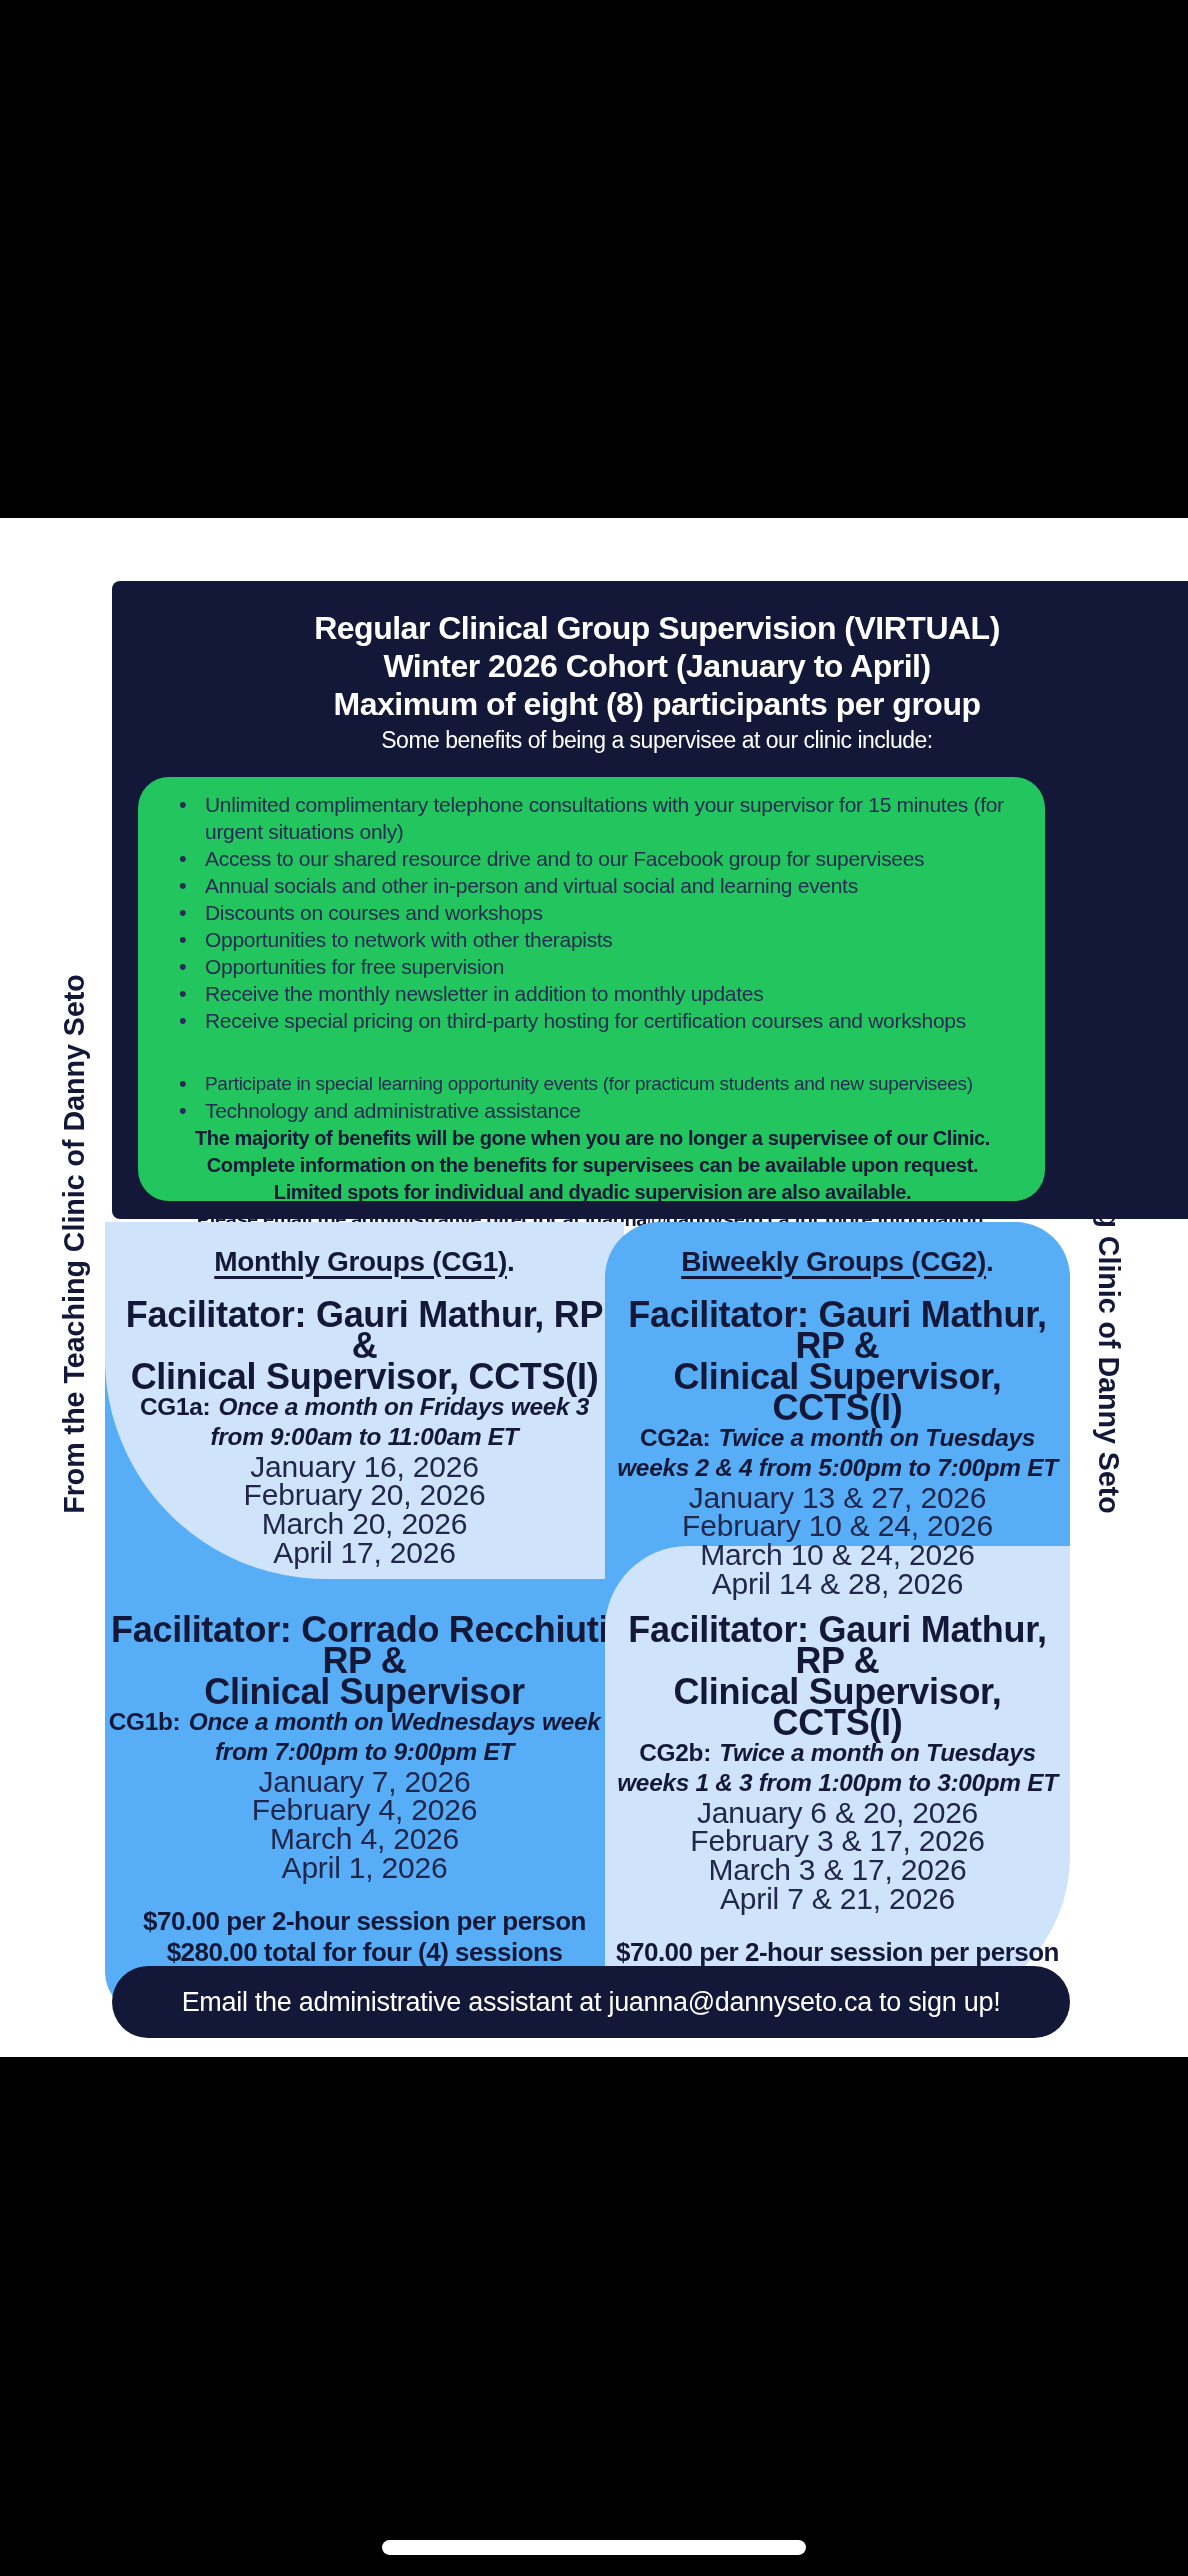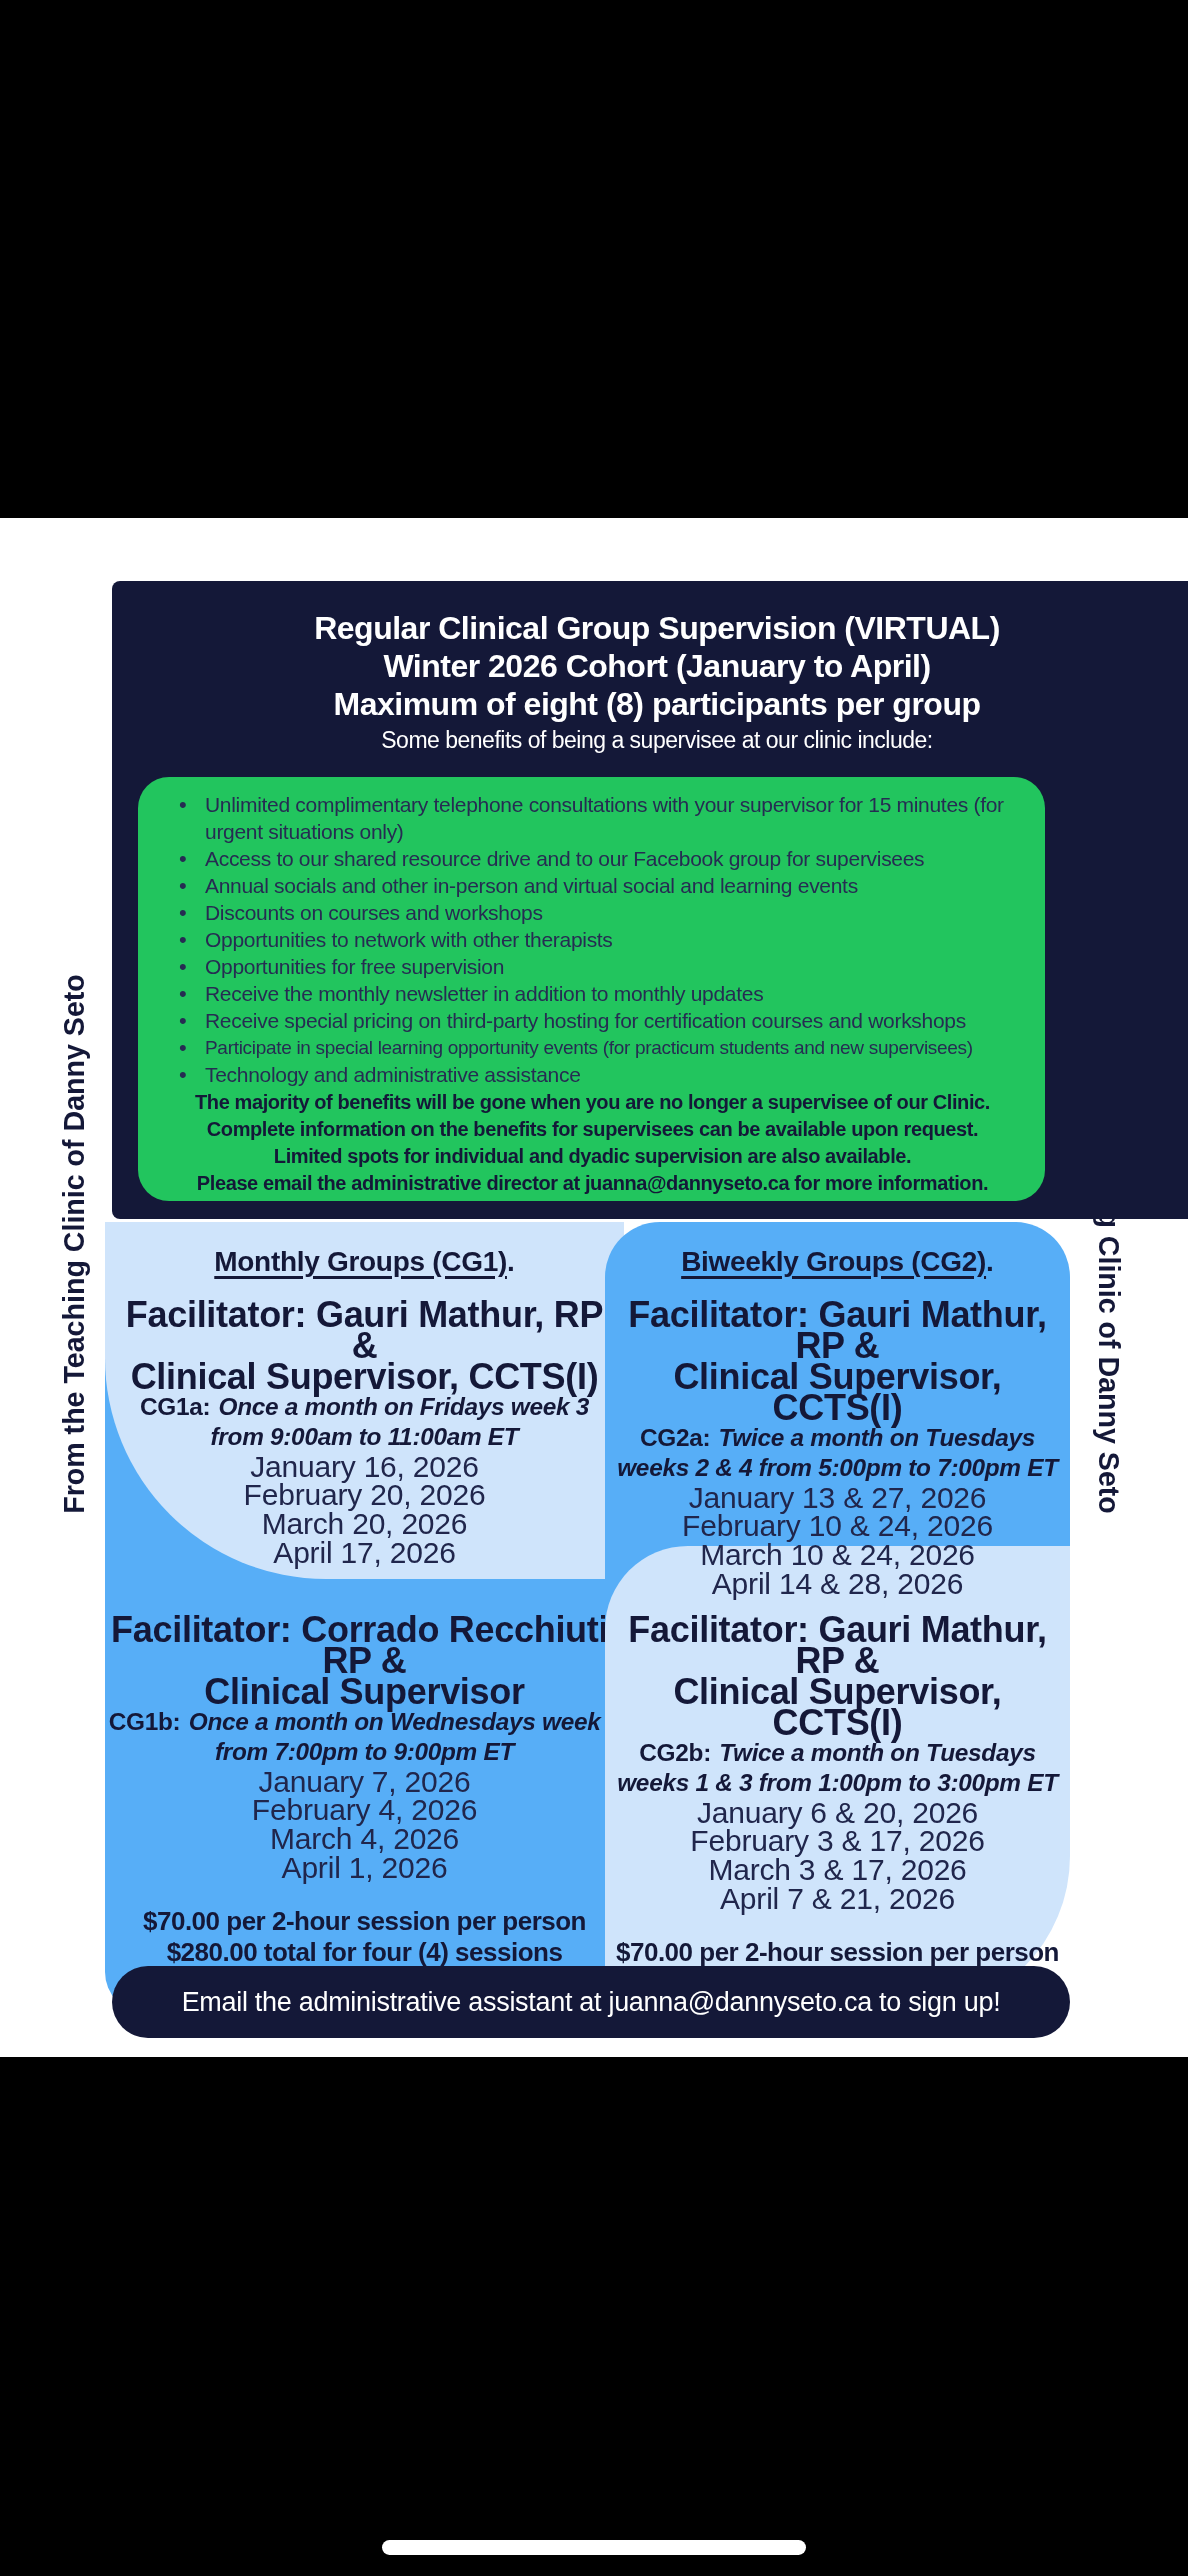--- a/index.html
+++ b/index.html
@@ -40,21 +40,21 @@
     padding:14px 26px 0 28px;
   }
   .benefits-box ul { list-style:none; }
   .benefits-box li {
     position:relative; padding-left:39px;
     font-size:21px; line-height:27px; letter-spacing:-0.3px;
   }
   .benefits-box li::before {
     content:"•"; position:absolute; left:13px; top:0; font-size:22px;
   }
-  .benefits-box li.small { font-size:19px; }
+  .benefits-box li.small { font-size:19px;margin-top:36px; }
   .benefit-notes { margin-top:1px; text-align:center; }
   .benefit-notes div {
     font-weight:bold; font-size:20px; line-height:27px; letter-spacing:-0.4px;
     color:#141838;
   }
 
   
   .column { position:absolute; top:704px; height:791px; text-align:center; color:#141838; }
   .column.left  { left:105px; width:519px; }
   .column.right { left:605px; width:465px; }

